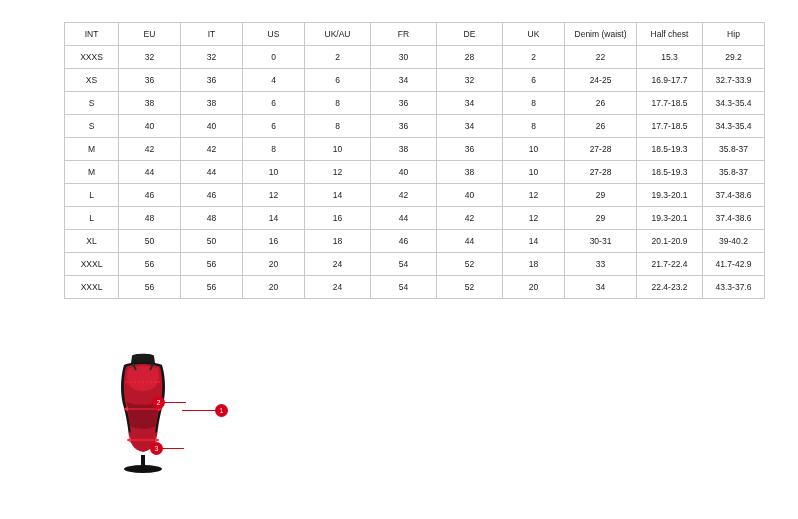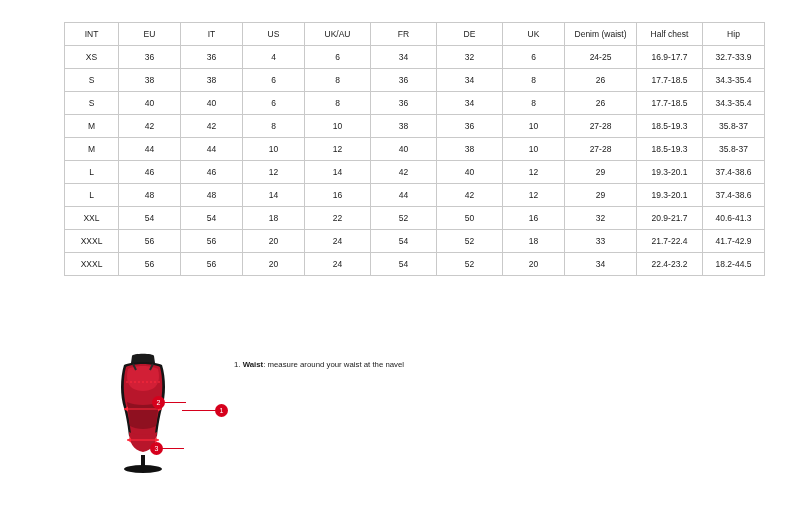--- a/index.html
+++ b/index.html
@@ -164,20 +164,33 @@
             <th>FR</th>
             <th>DE</th>
             <th>UK</th>
             <th>Denim (waist)</th>
             <th>Half chest</th>
             <th>Hip</th>
           </tr>
       </thead>
       <tbody id="table-body">
           <tr>
+            <td>XXXS</td>
+            <td>32</td>
+            <td>32</td>
+            <td>0</td>
+            <td>2</td>
+            <td>30</td>
+            <td>28</td>
+            <td>2</td>
+            <td>22</td>
+            <td>15.3</td>
+            <td>29.2</td>
+          </tr>
+          <tr>
             <td>XS</td>
             <td>36</td>
             <td>36</td>
             <td>4</td>
             <td>6</td>
             <td>34</td>
             <td>32</td>
             <td>6</td>
             <td>24-25</td>
             <td>16.9-17.7</td>
@@ -255,31 +268,31 @@
             <td>14</td>
             <td>16</td>
             <td>44</td>
             <td>42</td>
             <td>12</td>
             <td>29</td>
             <td>19.3-20.1</td>
             <td>37.4-38.6</td>
           </tr>
           <tr>
-            <td>XXL</td>
-            <td>54</td>
-            <td>54</td>
-            <td>18</td>
-            <td>22</td>
-            <td>52</td>
+            <td>XL</td>
+            <td>50</td>
             <td>50</td>
             <td>16</td>
-            <td>32</td>
-            <td>20.9-21.7</td>
-            <td>40.6-41.3</td>
+            <td>18</td>
+            <td>46</td>
+            <td>44</td>
+            <td>14</td>
+            <td>30-31</td>
+            <td>20.1-20.9</td>
+            <td>39-40.2</td>
           </tr>
           <tr>
             <td>XXXL</td>
             <td>56</td>
             <td>56</td>
             <td>20</td>
             <td>24</td>
             <td>54</td>
             <td>52</td>
             <td>18</td>
@@ -291,21 +304,21 @@
             <td>XXXL</td>
             <td>56</td>
             <td>56</td>
             <td>20</td>
             <td>24</td>
             <td>54</td>
             <td>52</td>
             <td>20</td>
             <td>34</td>
             <td>22.4-23.2</td>
-            <td>18.2-44.5</td>
+            <td>43.3-37.6</td>
           </tr>
         </tbody>
     </table>
   </div>
 
   <div class="howto">
     <div class="howto-body">
 
       <div class="figure-area">
         <svg class="mannequin" viewBox="0 0 82 122">
@@ -342,18 +355,17 @@
         <div class="arrow-line arrow-1"></div>
         <div class="arrow-line arrow-2"></div>
         <div class="arrow-line arrow-3"></div>
 
         <div class="badge badge-1">1</div>
         <div class="badge badge-2">2</div>
         <div class="badge badge-3">3</div>
       </div>
 
       <div class="steps" id="steps-list">
-          <div class="step"><span class="num">1.</span> <b>Waist</b><span>: measure around your waist at the navel</span></div>
         </div>
     </div>
   </div>
 
 </div>
 
 </body></html>

